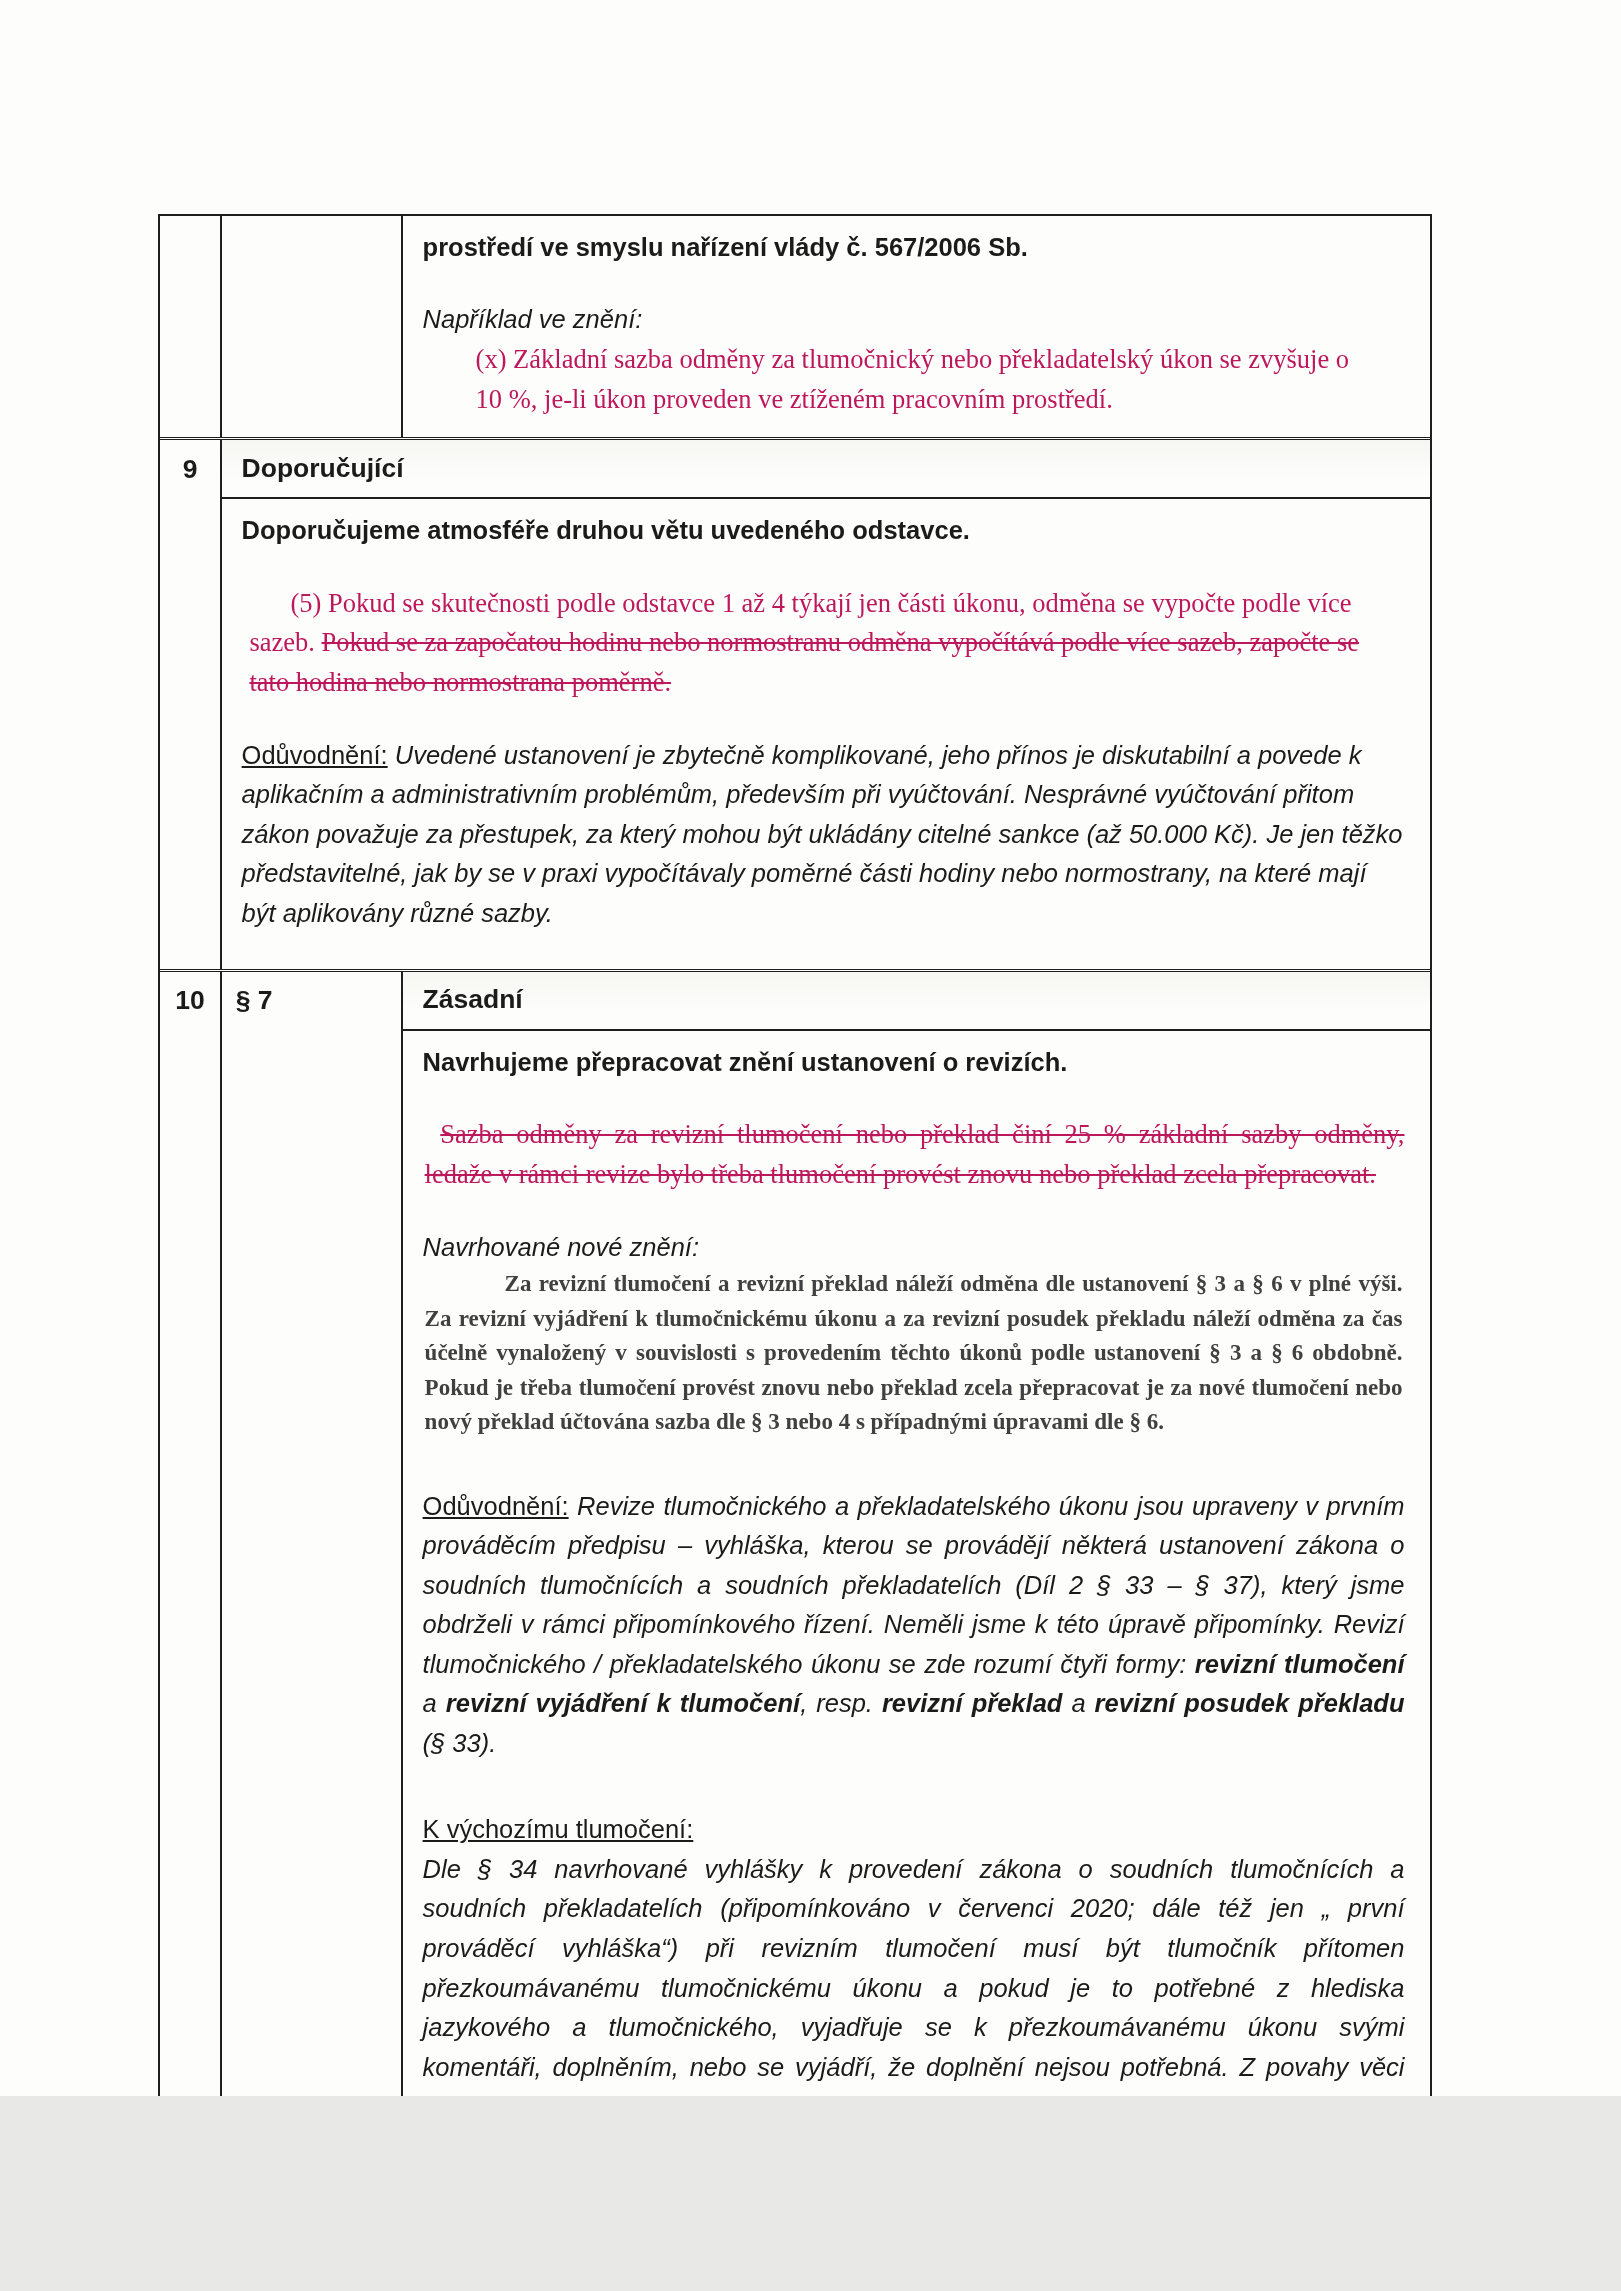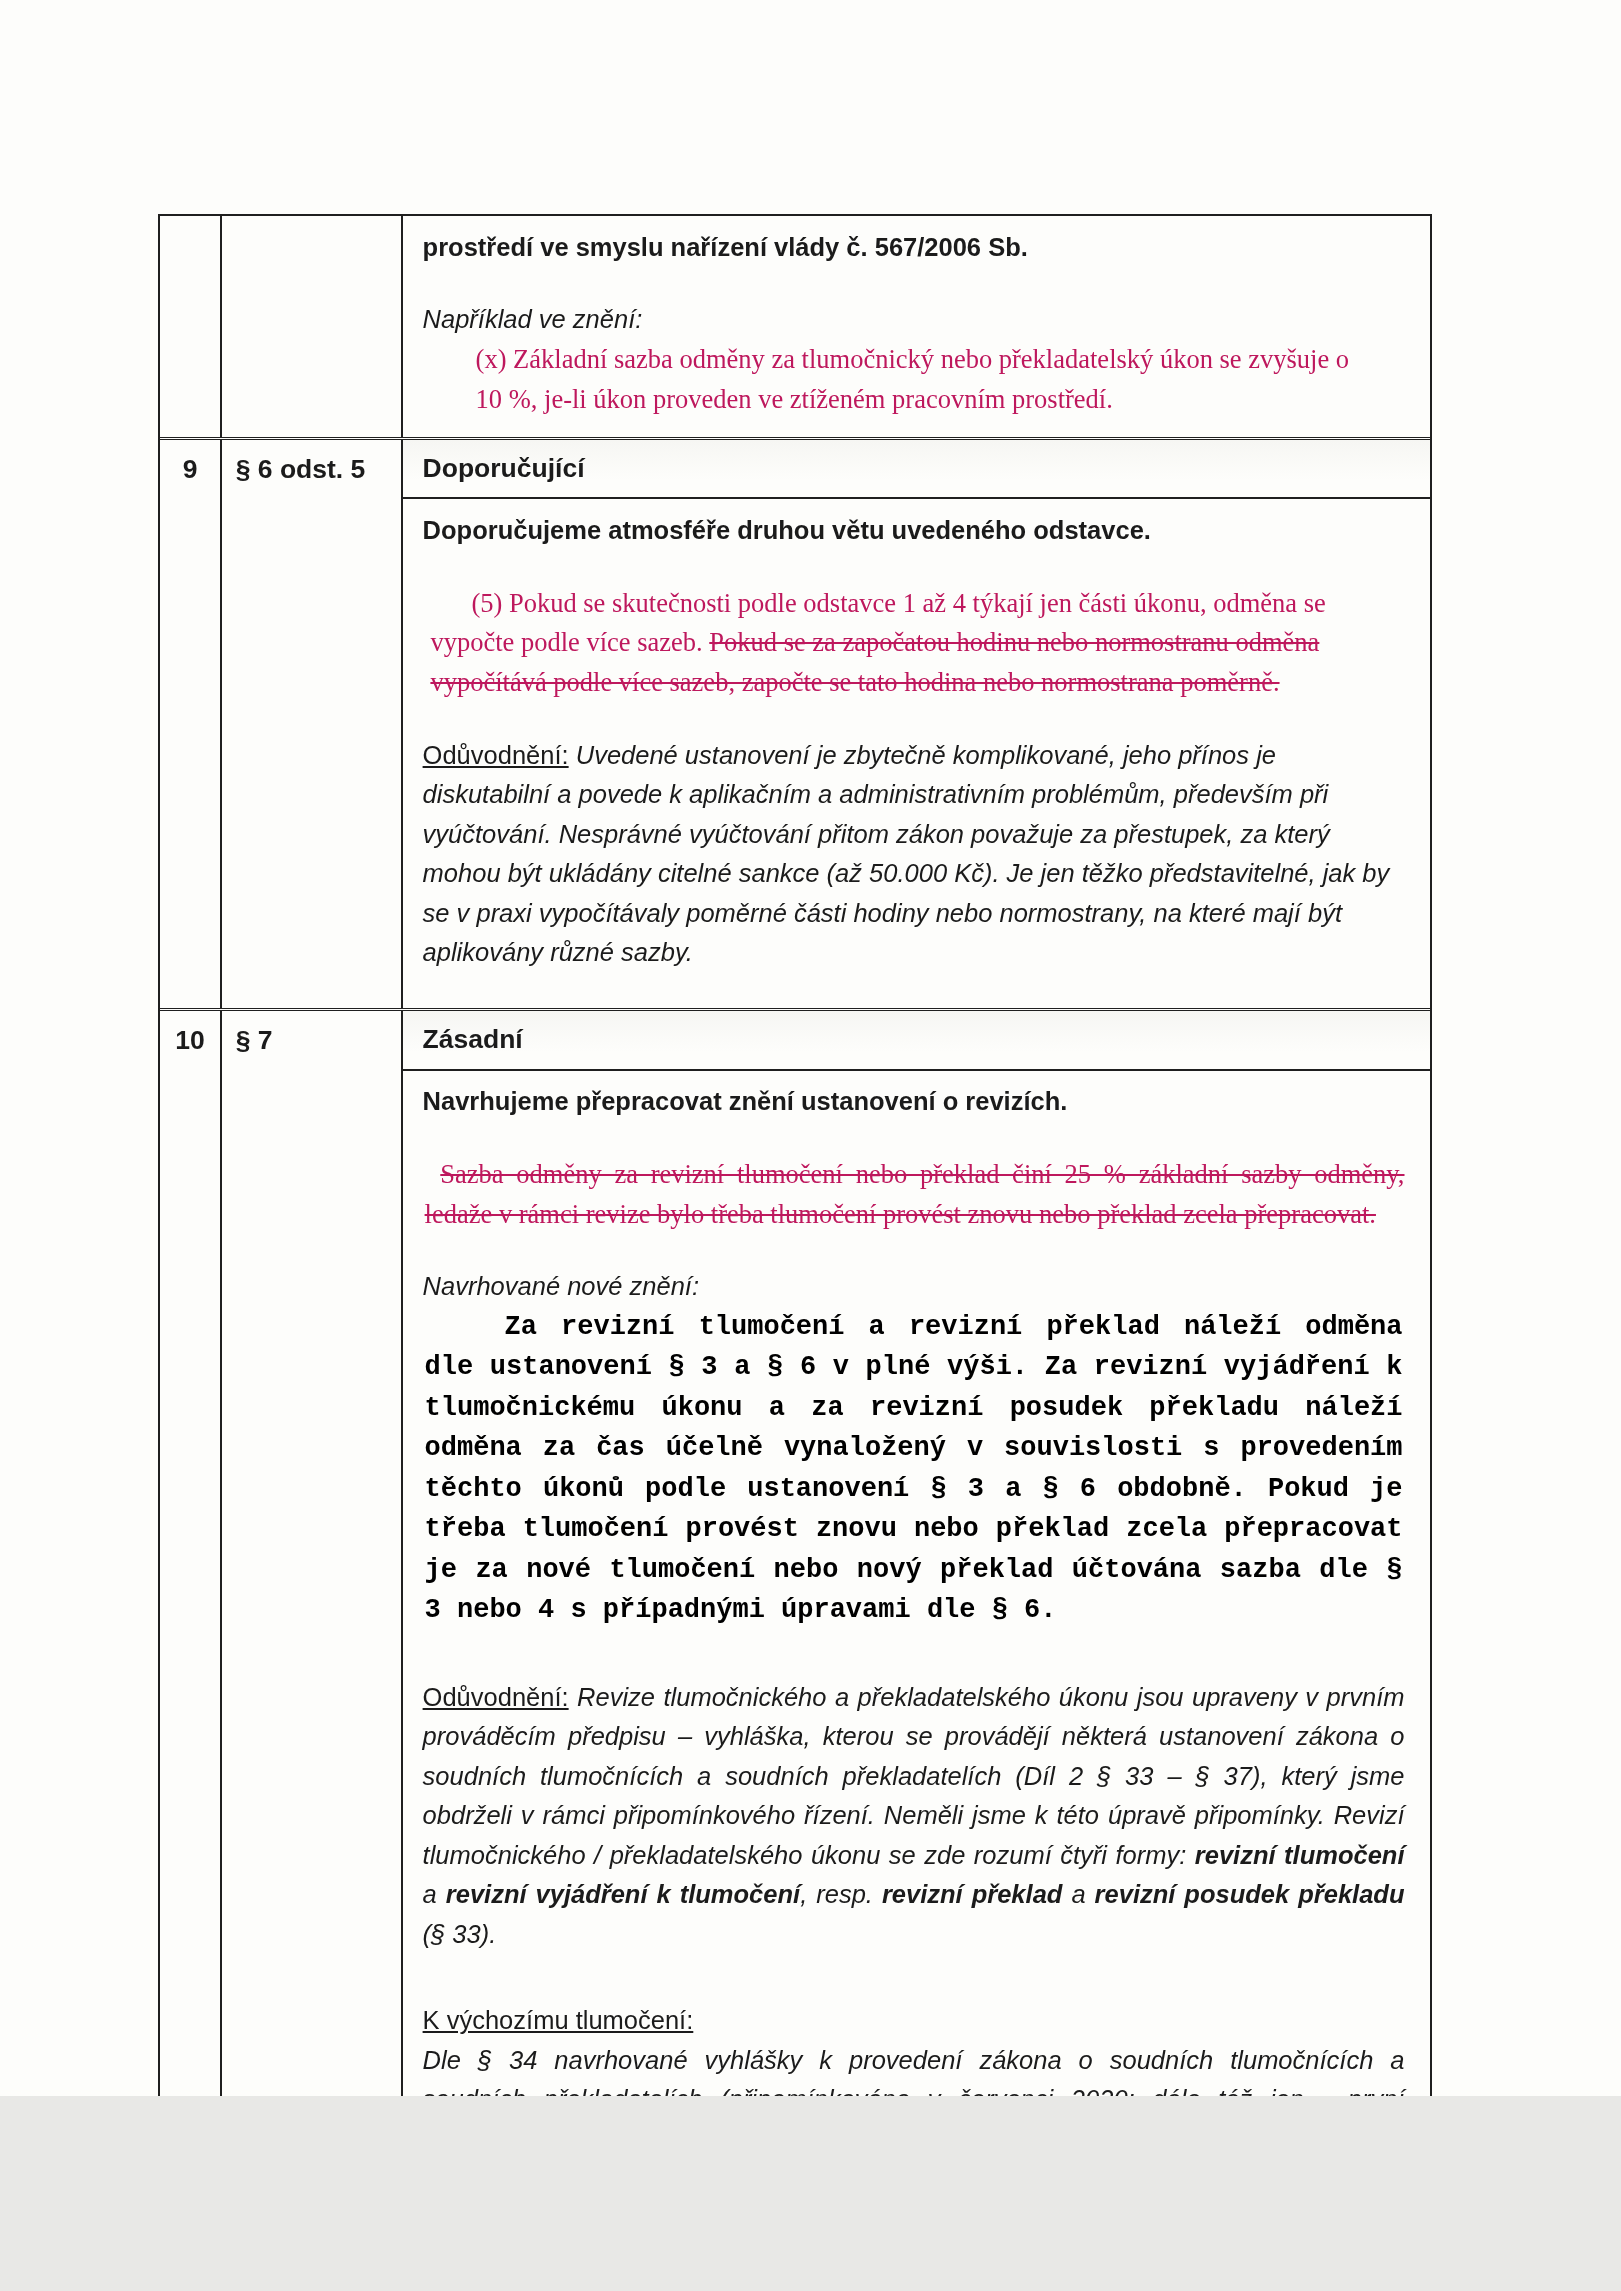--- a/index.html
+++ b/index.html
@@ -54,23 +54,23 @@
     font-family:"Liberation Serif","DejaVu Serif",serif;
     color:#be185d;
     font-size:26.5px;line-height:1.5;
   }
   .q-indent-a{margin-left:53px;margin-right:39px;}
   .q-hang{margin-left:7.8px;margin-right:9.8px;text-indent:41px;}
   .q-flat{margin-left:2px;margin-right:0;text-indent:15.7px;text-align:justify;}
   .q-lead{margin-left:2px;margin-right:2px;text-indent:80px;text-align:justify;}
   .struck{text-decoration:line-through;text-decoration-thickness:2px;font-family:Liberation Serif, serif;}
   .new-wording{
-    font-family:Liberation Mono, monospace;
-    color:#000000;font-weight:bold;
-    font-size:27px;line-height:1.5;
+    font-family:Liberation Serif, serif;
+    color:#404040;font-weight:bold;
+    font-size:23px;line-height:1.5;
   }
   .gap-s{height:17.6px;}
   .gap-m{height:33px;}
   .gap-l{height:47px;}
   .page-number{
     position:absolute;
     left:0;right:0;
     top:2207px;
     text-align:center;
     font-size:26.5px;
@@ -93,21 +93,20 @@
           <div class="b">prostředí ve smyslu nařízení vlády č. 567/2006 Sb.</div>
           <div class="gap-m"></div>
           <div class="it">Například ve znění:</div>
           <div class="quote q-indent-a">(x) Základní sazba odměny za tlumočnický nebo překladatelský úkon se zvyšuje o 10 %, je-li úkon proveden ve ztíženém pracovním prostředí.</div>
         </div>
       </div>
     </div>
 
     <div class="t-row sep-double">
       <div class="c-num">9</div>
-      <div class="c-sec">§ 6 odst. 5</div>
       <div class="c-body">
         <div class="type-band">Doporučující</div>
         <div class="cell-inner">
           <div class="b">Doporučujeme atmosféře druhou větu uvedeného odstavce.</div>
           <div class="gap-m"></div>
           <div class="quote q-hang"><span>(5) Pokud se skutečnosti podle odstavce 1 až 4 týkají jen části úkonu, odměna se vypočte podle více sazeb. </span><span class="struck">Pokud se za započatou hodinu nebo normostranu odměna vypočítává podle více sazeb, započte se tato hodina nebo normostrana poměrně.</span></div>
           <div class="gap-m"></div>
           <div><span class="ul">Odůvodnění:</span><span class="it"> Uvedené ustanovení je zbytečně komplikované, jeho přínos je diskutabilní a povede k aplikačním a administrativním problémům, především při vyúčtování. Nesprávné vyúčtování přitom zákon považuje za přestupek, za který mohou být ukládány citelné sankce (až 50.000 Kč). Je jen těžko představitelné, jak by se v praxi vypočítávaly poměrné části hodiny nebo normostrany, na které mají být aplikovány různé sazby.</span></div>
           <div class="gap-s"></div>
         </div>

